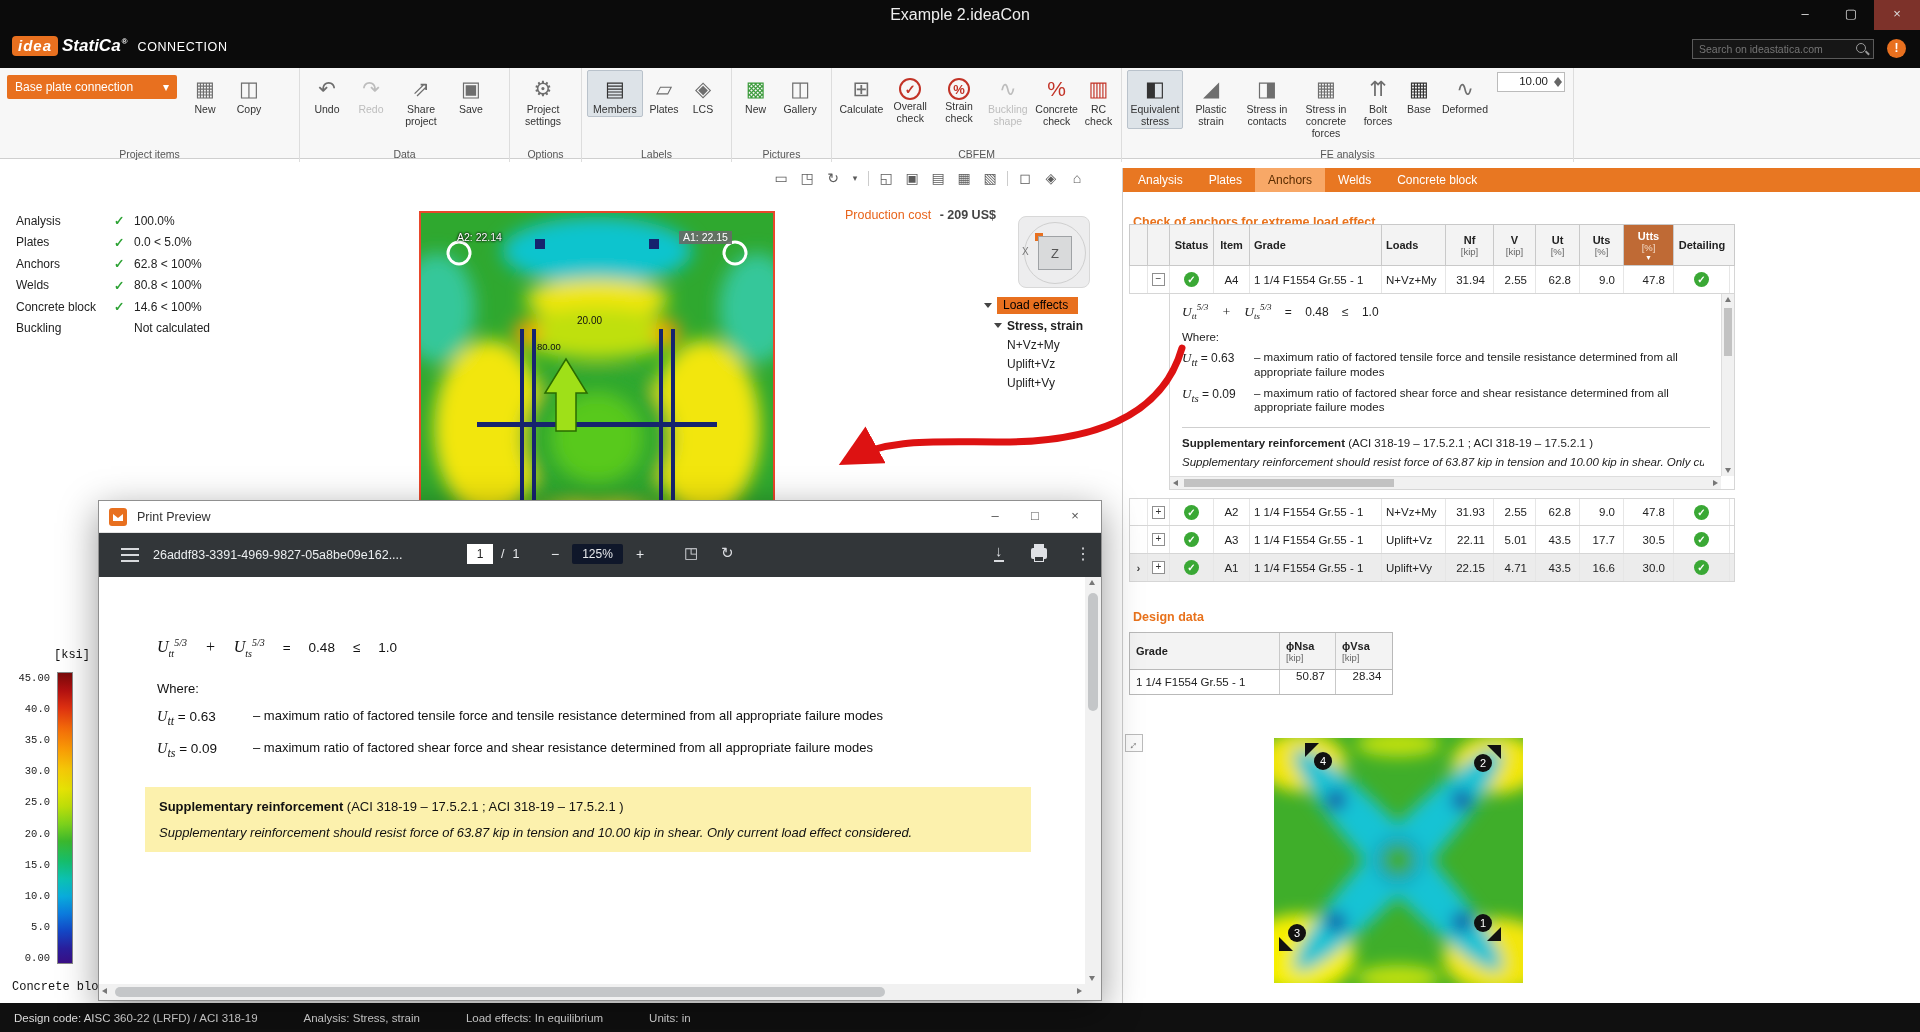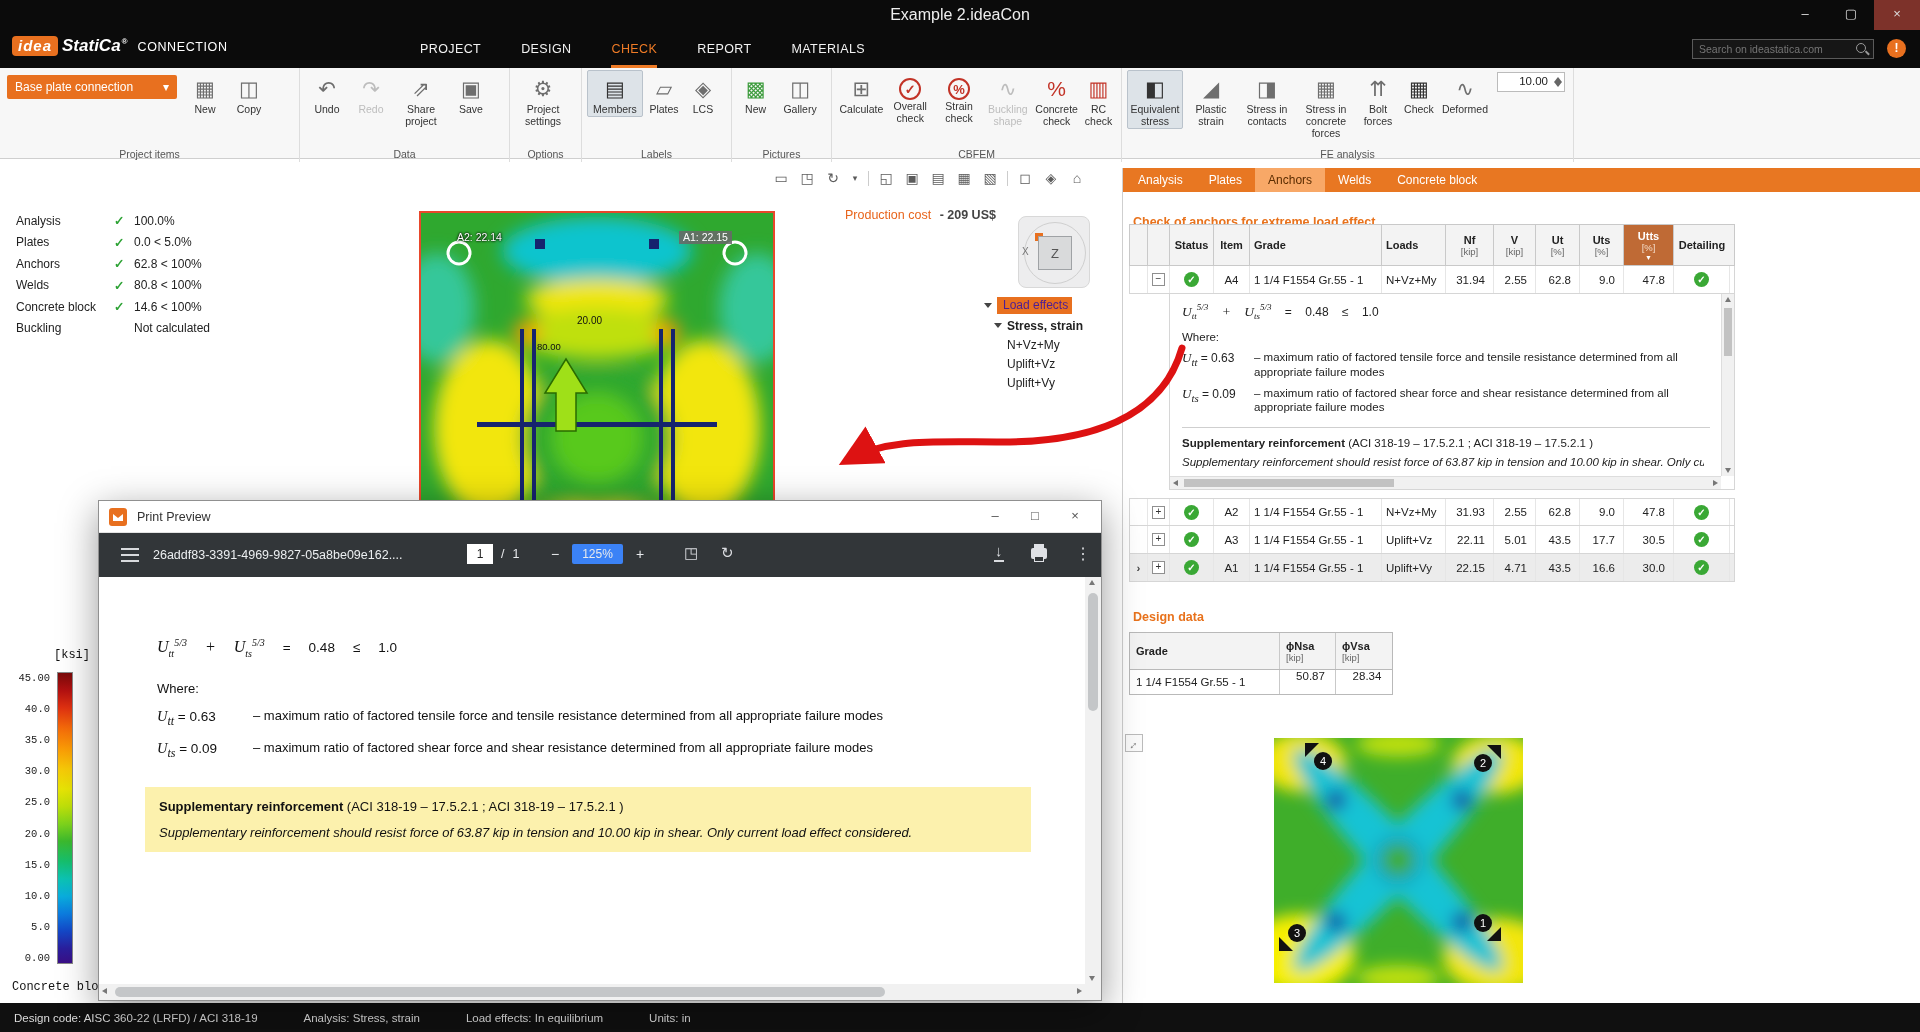--- a/index.html
+++ b/index.html
@@ -78,21 +78,21 @@
   .cube { position:absolute; left:1018px; top:216px; width:72px; height:72px; background:#ededee; border:1px solid #d8d8d8; border-radius:8px; }
   .cube::before { content:""; position:absolute; left:5px; top:5px; width:60px; height:60px; border:1px solid #cfcfcf; border-radius:50%; }
   .cube-face { position:absolute; left:19px; top:19px; width:34px; height:34px; background:#d9dadb; border:1px solid #9fa2a5; color:#555; font-size:13px; display:flex; align-items:center; justify-content:center; }
   .cube-dot { position:absolute; left:16px; top:16px; width:8px; height:8px; background:#e8701f; }
   .cube-x { position:absolute; left:3px; top:29px; font-size:10px; color:#777; }
 
   
   .tree { position:absolute; left:984px; top:296px; font-size:12px; color:#222; width:150px; }
   .tnode { display:flex; align-items:center; height:19px; margin-bottom:1px; }
   .tri { width:0; height:0; border-left:4px solid transparent; border-right:4px solid transparent; border-top:5px solid #444; margin-right:5px; flex:none; }
-  .troot-box { background:#e8701f; color:#4c1d95; padding:1px 4px 2px 6px; }
+  .troot-box { background:#e8701f; color:#000000; padding:1px 10px 2px 6px; }
   .tgroup { font-weight:bold; }
   .titem { padding-left:23px; height:19px; line-height:19px; }
 
   
   .legend { position:absolute; left:12px; top:648px; font-size:10.5px; color:#222;font-family:Liberation Mono, monospace; }
   .lg-unit { margin-left:42px; font-size:12px; color:#111; }
   .lg-body { display:flex; margin-top:10px; }
   .lg-labels { display:flex; flex-direction:column; justify-content:space-between; height:292px; width:38px; text-align:right; }
   .lg-bar { width:16px; height:292px; margin-left:7px; border:1px solid #888;
     background:linear-gradient(to bottom,#7a0a0a 0%,#b31111 6%,#e03111 12%,#f56b0a 19%,#fb9b06 26%,#f7c908 33%,#e8e405 40%,#bfe00a 46%,#7fd41c 52%,#3cba2e 58%,#16c06e 65%,#0cc4b4 71%,#0aaede 77%,#0c7de0 83%,#1448c8 89%,#2a1f9e 95%,#3a0f86 100%); }
@@ -178,21 +178,21 @@
   .pw-title { position:absolute; left:38px; top:0; line-height:32px; font-size:12.5px; color:#333; }
   .pw-ctrl { position:absolute; right:6px; top:0; display:flex; height:100%; }
   .pw-btn { width:40px; text-align:center; line-height:30px; color:#555; font-size:13px; }
   .pw-bar { height:44px; background:#323639; position:relative; color:#e8eaed; }
   .hamb { position:absolute; left:22px; top:15px; width:18px; height:14px; display:flex; flex-direction:column; justify-content:space-between; }
   .hamb i { height:2px; background:#d8dadd; display:block; }
   .pw-doc { position:absolute; left:54px; top:0; line-height:44px; font-size:12.5px; color:#eceff1; }
   .pw-page { position:absolute; left:368px; top:11px; display:flex; align-items:center; gap:8px; font-size:12.5px; }
   .pw-pginput { width:26px; height:20px; background:#fff; color:#222; border:none; text-align:center; font-size:12px; }
   .pw-zoom { position:absolute; left:452px; top:11px; display:flex; align-items:center; gap:13px; font-size:14px; }
-  .pw-zbox { background:#3b82f6; padding:0 10px; font-size:12px; border-radius:2px; height:20px; line-height:20px; }
+  .pw-zbox { background:#0f172a; padding:0 10px; font-size:12px; border-radius:2px; height:20px; line-height:20px; }
   .pw-fit { position:absolute; left:585px; top:11px; font-size:15px; color:#dadce0; }
   .pw-rot { position:absolute; left:622px; top:11px; font-size:15px; color:#dadce0; }
   .pw-dl { position:absolute; left:895px; top:8px; font-size:15px; color:#dadce0; border-bottom:2px solid #dadce0; height:21px; line-height:19px; padding:0 1px;}
   .icon-printer { position:absolute; left:932px; top:15px; width:16px; height:11px; background:#dfe1e5; border-radius:2px; }
   .icon-printer::before { content:""; position:absolute; top:-4px; left:3px; width:10px; height:4px; background:#dfe1e5; }
   .icon-printer::after { content:""; position:absolute; bottom:-3px; left:3px; width:8px; height:4px; background:#323639; border:1px solid #dfe1e5; }
   .pw-kb { position:absolute; left:976px; top:11px; font-size:16px; color:#dadce0; }
   .pw-body { position:absolute; top:76px; bottom:0; left:0; right:0; background:#e8e8e8; }
   .pw-sheet { position:absolute; left:0; top:0; right:16px; bottom:16px; background:#fff; padding:38px 40px 0 58px; overflow:hidden; color:#111; }
   .pp-h { font-size:15px; font-weight:normal; }
@@ -229,27 +229,20 @@
     <span class="tb-btn close">×</span>
   </div>
 </div>
 
 <div class="appheader">
   <div class="logo">
     <span class="logo-box">idea</span>
     <span class="logo-name"><span>StatiCa</span><sup class="logo-reg">®</sup></span>
     <span class="logo-app">CONNECTION</span>
   </div>
-  <nav class="menu">
-    <span class="mtab">PROJECT</span>
-    <span class="mtab">DESIGN</span>
-    <span class="mtab active">CHECK</span>
-    <span class="mtab">REPORT</span>
-    <span class="mtab">MATERIALS</span>
-  </nav>
   <div class="search">
     <input placeholder="Search on ideastatica.com" style="">
     <span class="mag"></span>
   </div>
   <span class="infodot">!</span>
 </div>
 
 <div class="ribbon">
   <div class="rgroup" style="width:300px">
     <div class="conn">
@@ -361,21 +354,21 @@
     <div class="rbtn" style="width:62px">
         <span class="ric">▦</span>
         <span class="rlb">Stress in concrete forces</span>
       </div>
     <div class="rbtn" style="width:42px">
         <span class="ric">⇈</span>
         <span class="rlb">Bolt forces</span>
       </div>
     <div class="rbtn" style="width:40px">
         <span class="ric dark">▦</span>
-        <span class="rlb">Check</span>
+        <span class="rlb">Base</span>
       </div>
     <div class="rbtn" style="width:52px">
         <span class="ric">∿</span>
         <span class="rlb">Deformed</span>
       </div>
     <div class="fespin">
       <span class="fesv">10.00</span>
       <span class="spup"></span>
       <span class="spdn"></span>
     </div>

